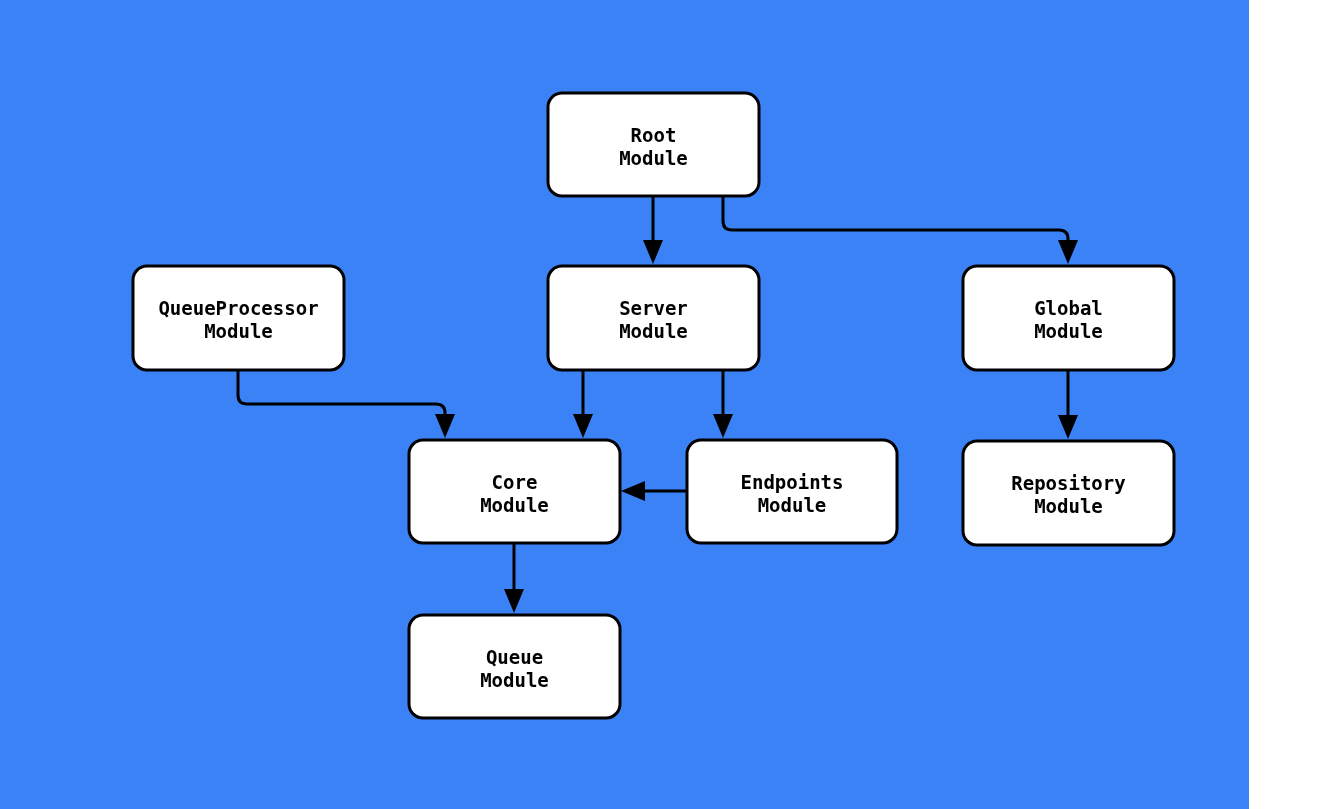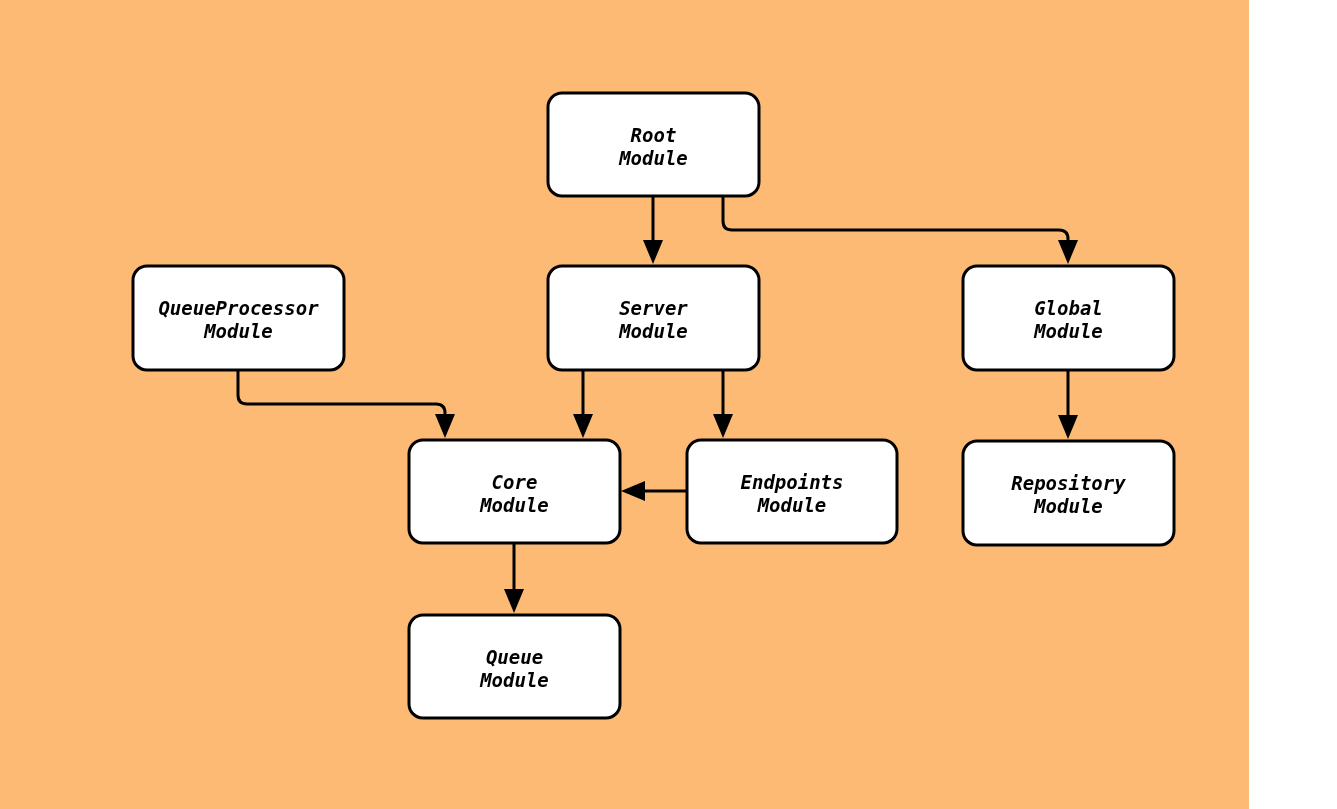--- a/index.html
+++ b/index.html
@@ -11,22 +11,21 @@
   body {
     width: 1337px;
     height: 809px;
     overflow: hidden;
     font-family: "DejaVu Sans Mono", "Liberation Mono", monospace;
   }
   #diagram-root {
     position: relative;
     width: 1249px;
     height: 809px;
-    background: #fdba74;
-    font-style: italic;
+    background: #3b82f6;
   }
   #diagram-svg {
     position: absolute;
     top: 0;
     left: 0;
     width: 1337px;
     height: 809px;
     display: block;
   }
   .node-box {

